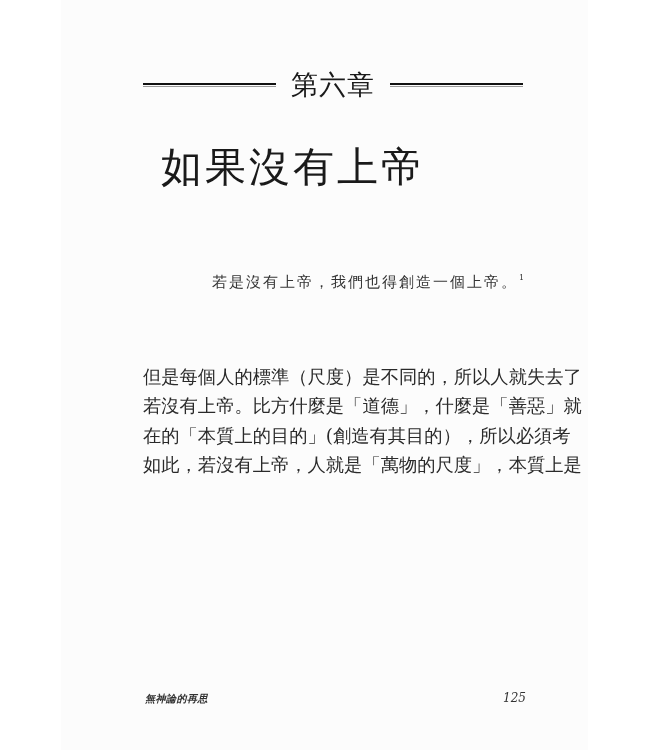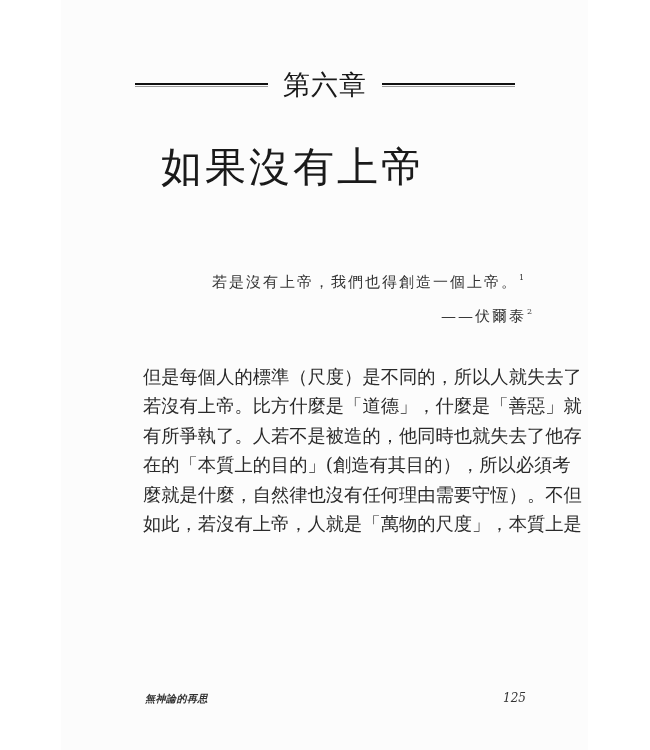--- a/index.html
+++ b/index.html
@@ -19,21 +19,21 @@
       position: absolute;
       left: 61px;
       top: 0;
       width: 527px;
       height: 750px;
       background: #fcfcfc;
     }
     .chapter-header {
       position: absolute;
       top: 68px;
-      left: 135px;
+      left: 143px;
       width: 380px;
       height: 36px;
     }
     .rule {
       position: absolute;
       top: 15px;
       height: 4px;
       width: 133px;
     }
     .rule::before, .rule::after {
@@ -147,28 +147,25 @@
 <div class="chapter-header">
   <div class="rule rule-left"></div>
   <div class="chapter-label">第六章</div>
   <div class="rule rule-right"></div>
 </div>
 
 <div class="chapter-title">如果沒有上帝</div>
 
 <div class="epigraph">
   <div class="epigraph-quote"><span>若是沒有上帝，我們也得創造一個上帝。</span><sup>1</sup></div>
-  <div class="epigraph-attrib"><span>——伏爾泰</span><sup>2</sup></div>
 </div>
 
 <div class="body-text">
   <div class="body-line">但是每個人的標準（尺度）是不同的，所以人就失去了</div>
   <div class="body-line">若沒有上帝。比方什麼是「道德」，什麼是「善惡」就</div>
-  <div class="body-line">有所爭執了。人若不是被造的，他同時也就失去了他存</div>
   <div class="body-line">在的「本質上的目的」(創造有其目的），所以必須考</div>
-  <div class="body-line">麼就是什麼，自然律也沒有任何理由需要守恆）。不但</div>
   <div class="body-line">如此，若沒有上帝，人就是「萬物的尺度」，本質上是</div>
 </div>
 
 <div class="footer">
   <span class="footer-book-title">無神論的再思</span>
   <span class="footer-page-number">125</span>
 </div>
 
 </body></html>

